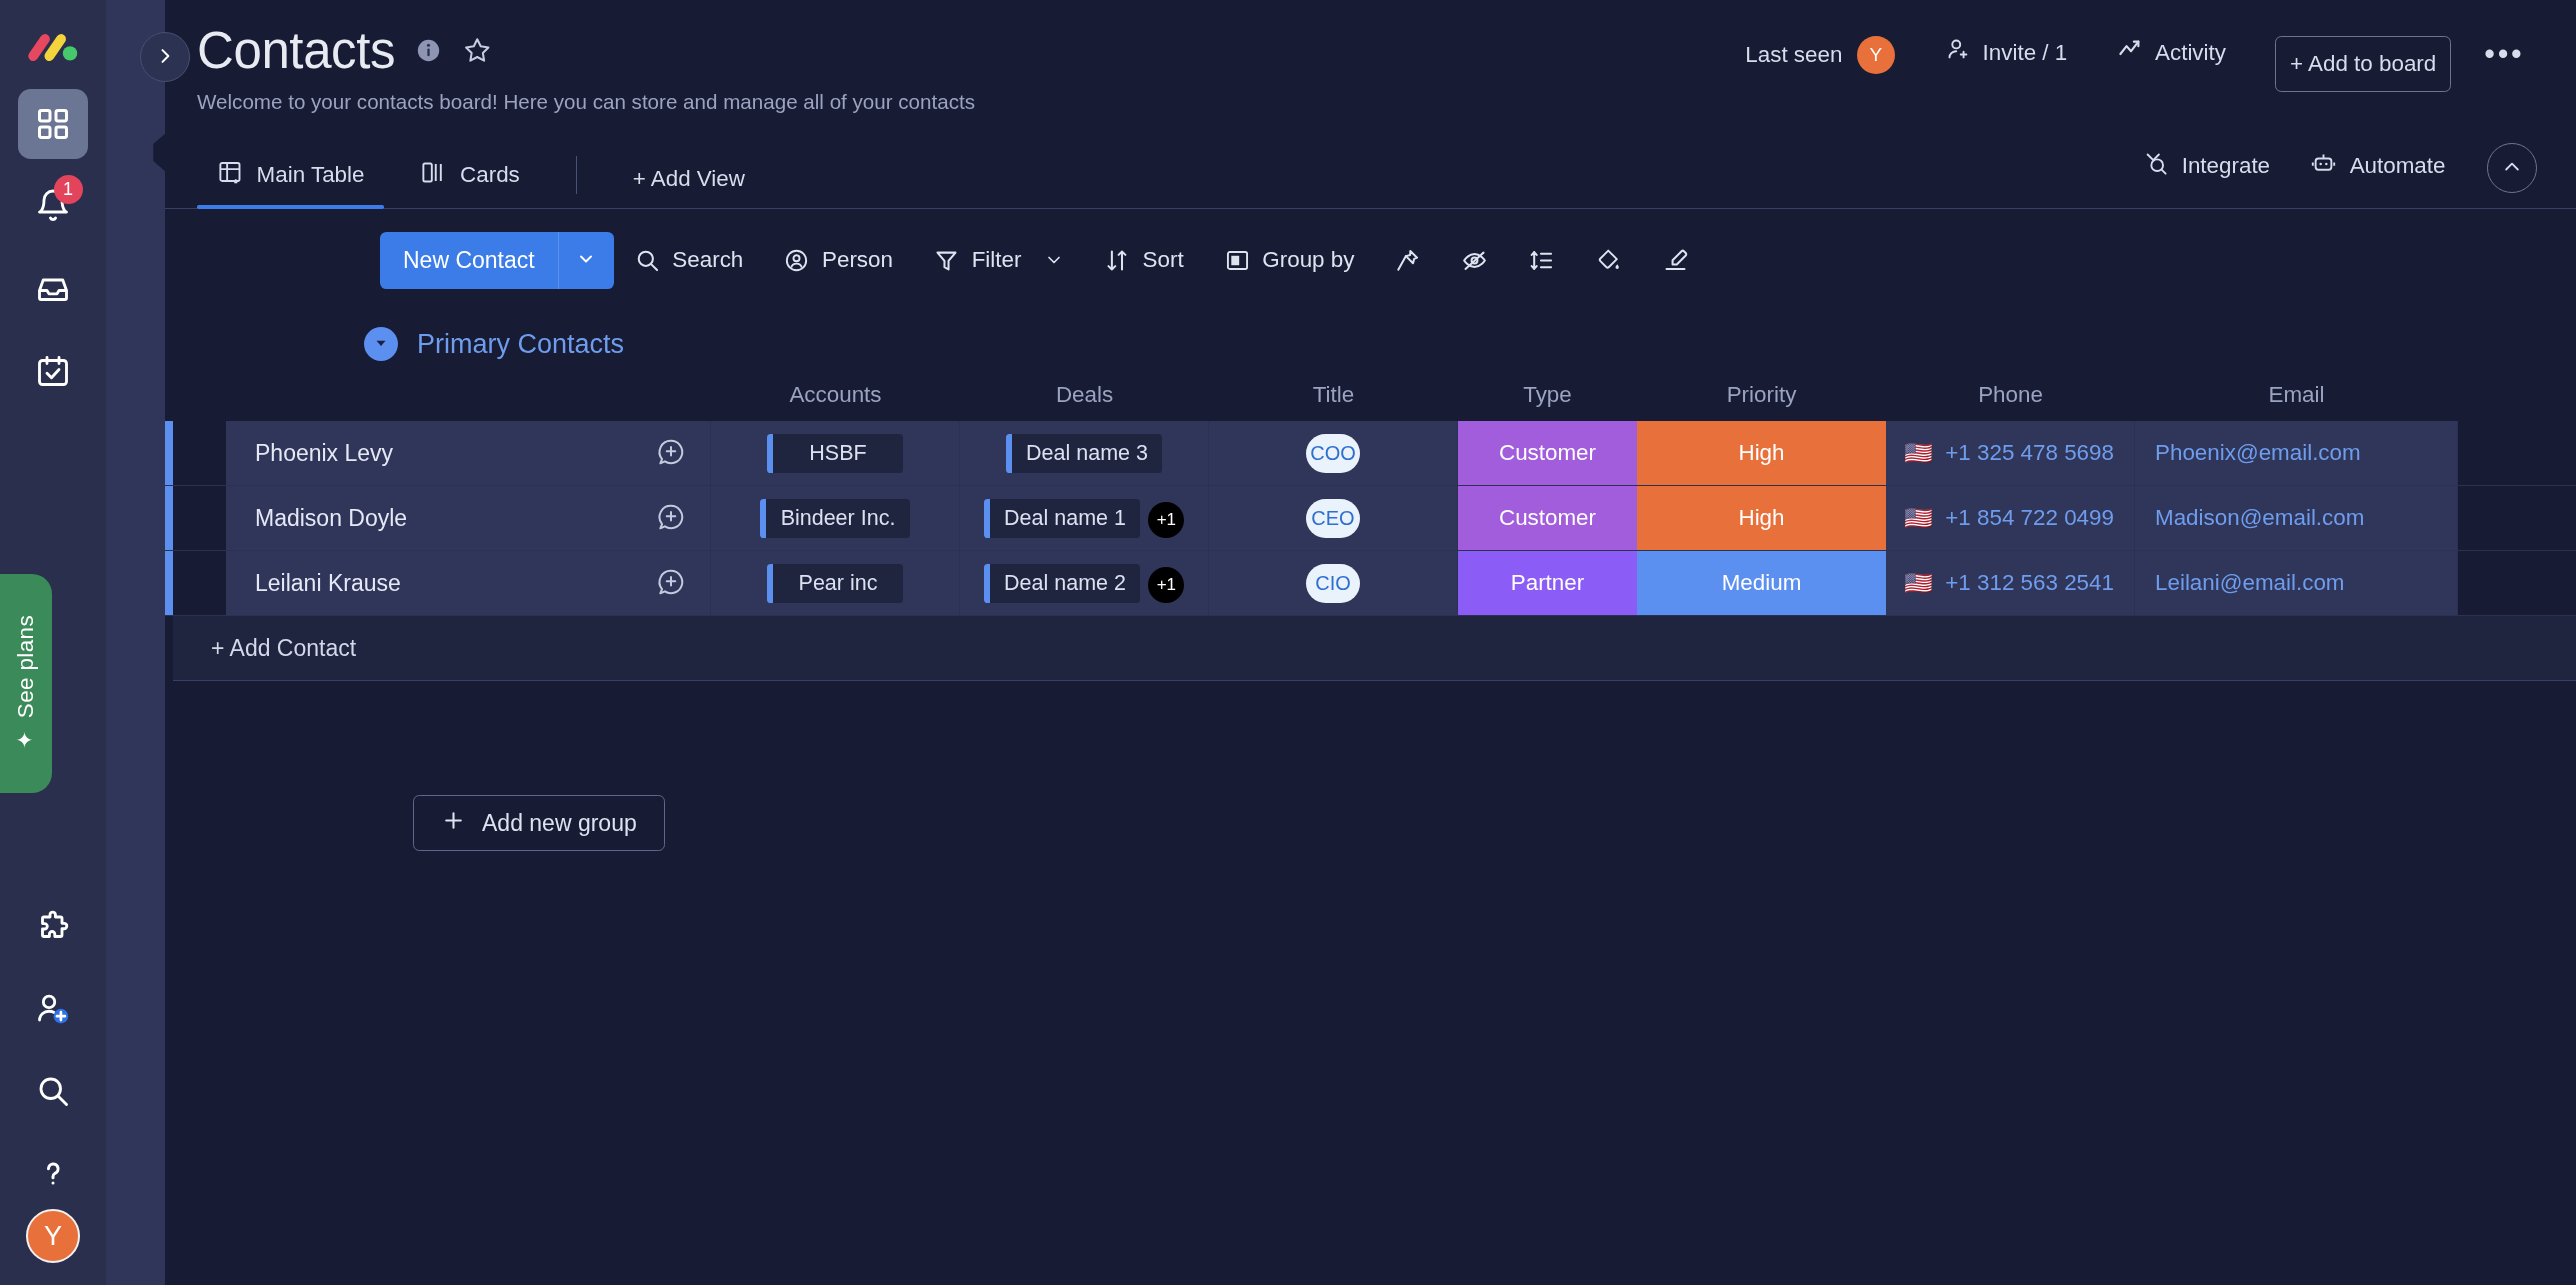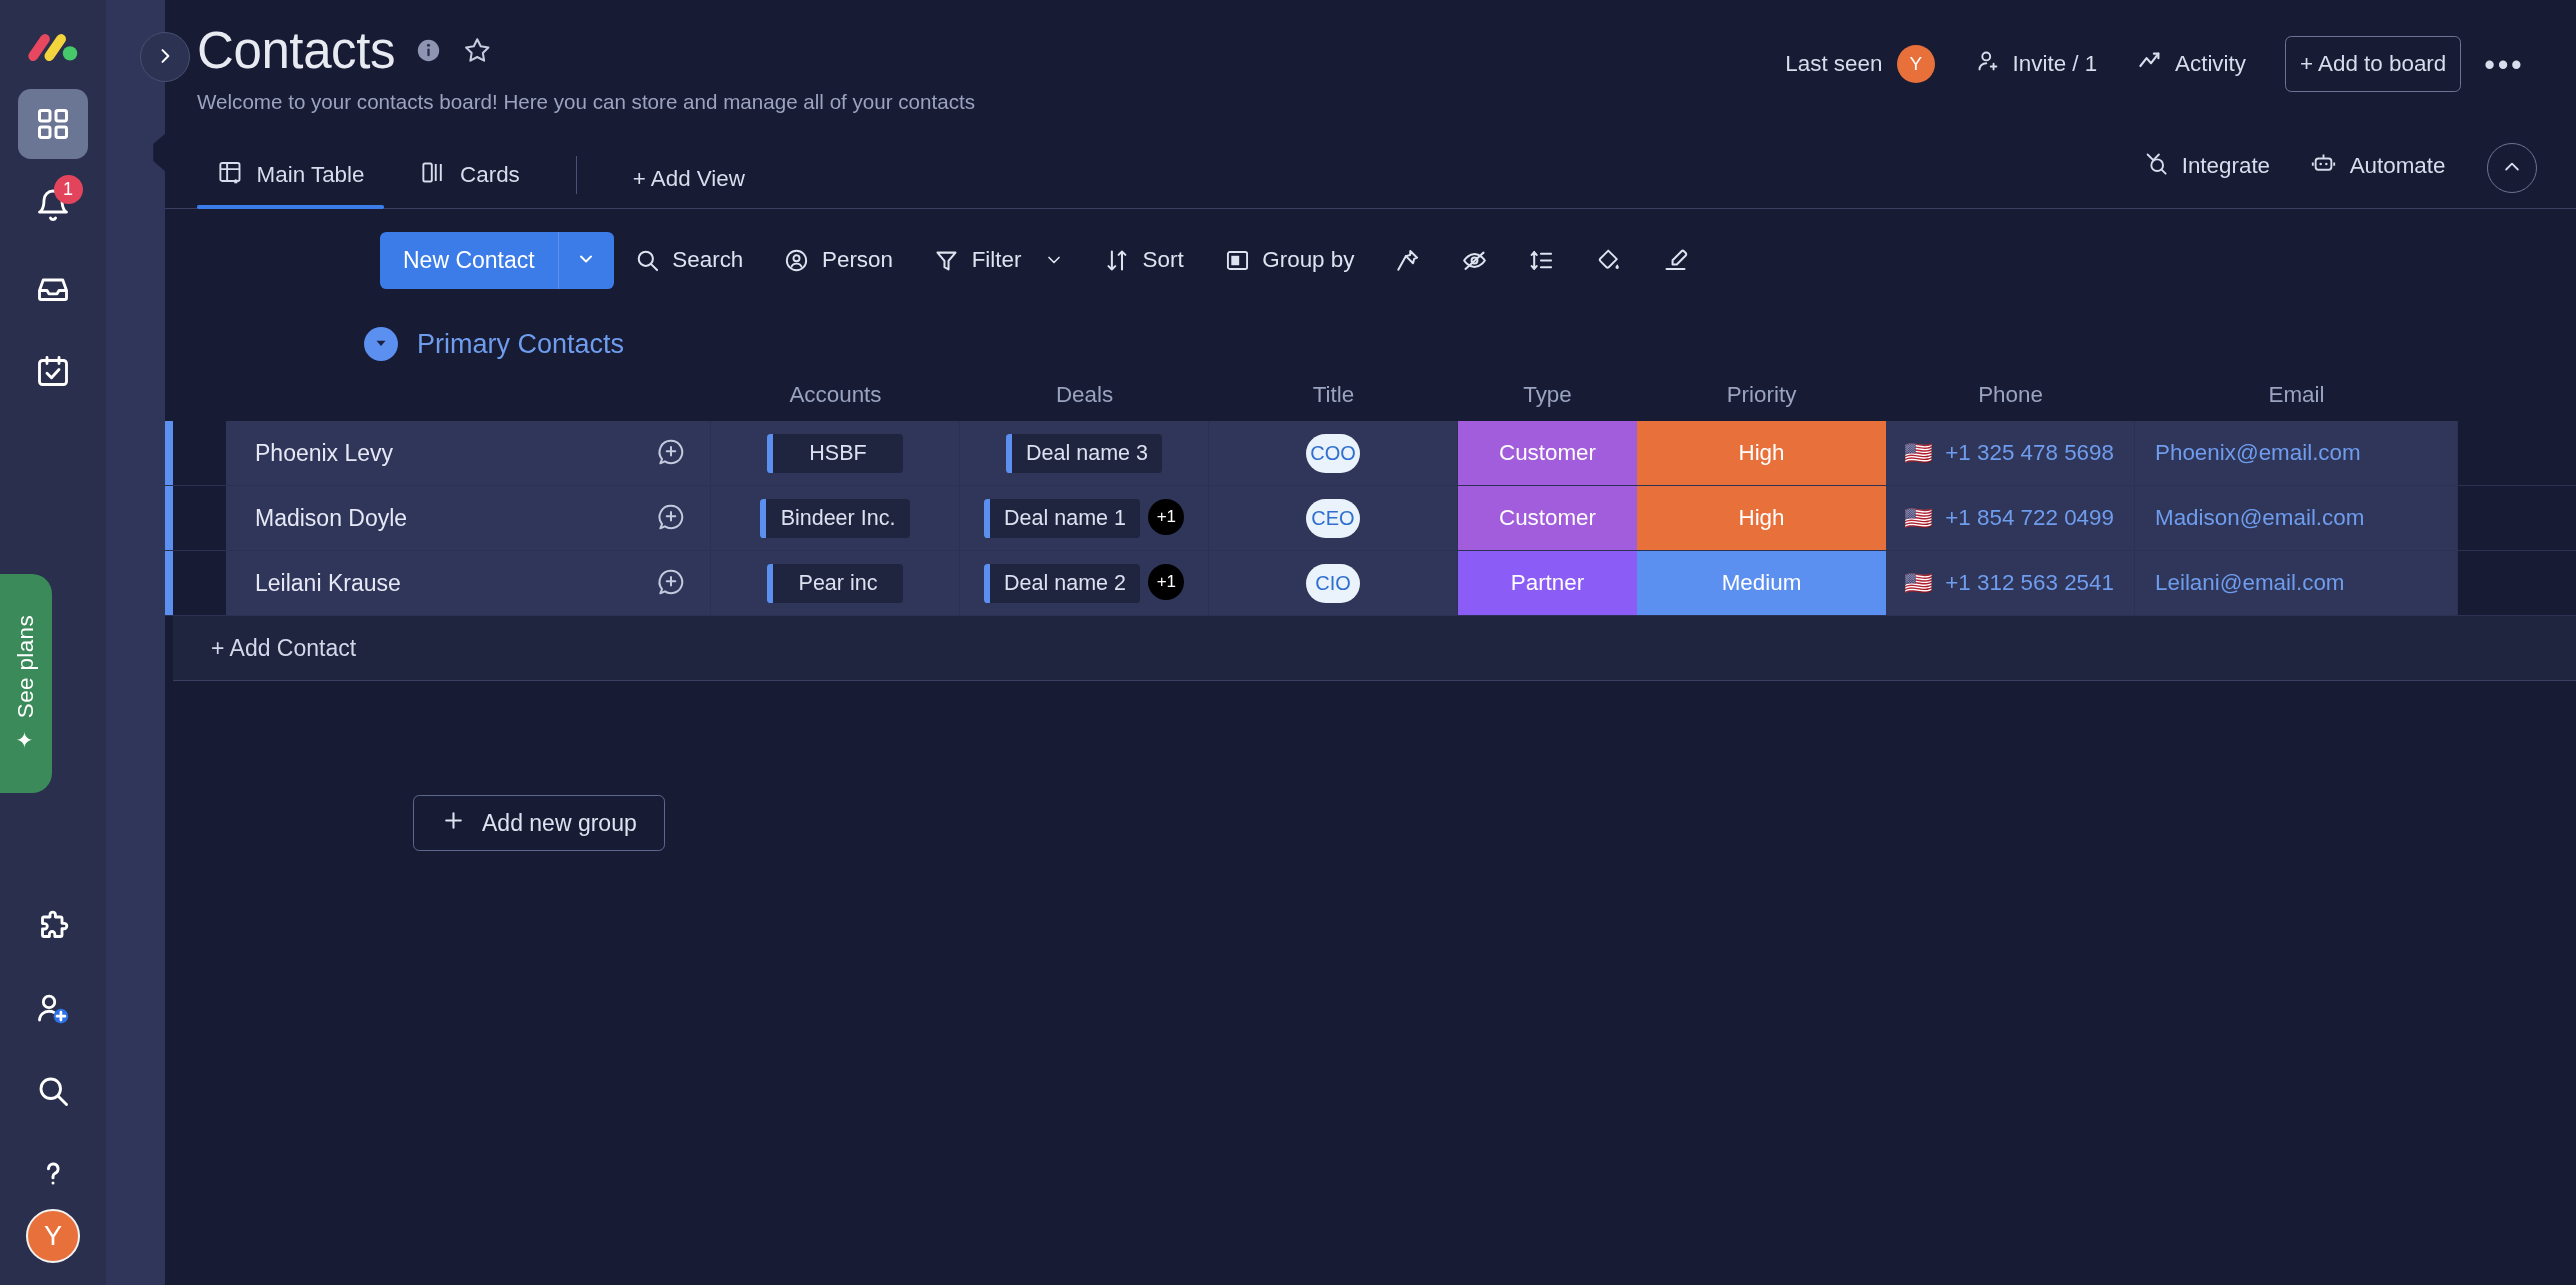--- a/index.html
+++ b/index.html
@@ -77,21 +77,21 @@
   .main { flex: 1 1 auto; min-width: 0; position: relative; background: #181b34; }
 
   .board-head { padding: 25px 39px 0 32px; }
   .title-row { display: flex; align-items: center; gap: 20px; }
   .board-title { color: #e8eaf2; font-size: 51px; font-weight: 400; letter-spacing: -0.4px; line-height: 1; }
   .icon-btn { display:flex; align-items:center; justify-content:center; cursor:pointer; }
   .board-sub { color: #9aa3bf; font-size: 20.6px; margin-top: 14.4px; }
 
   .head-actions {
     position: absolute; right: 39px; top: 36px;
-    display: flex; align-items: center; gap: 0;
+    display: flex; align-items: flex-start; gap: 10px;
   }
   .ha {
     display: flex; align-items: center; gap: 10.8px;
     color: #d8dcec; font-size: 22.4px; cursor: pointer;
     padding: 0 20px; white-space: nowrap;
   }
   .ha-avatar {
     width: 38px; height: 38px; border-radius: 896px; background: #e8703a;
     color: #fff; font-size: 19px; display: flex; align-items: center; justify-content: center;
     margin-left: 3.6px;
@@ -193,21 +193,21 @@
   .row .cell { background: #30365a; }
   .namecell { justify-content: space-between !important; padding: 0 23px 0 29px; }
   .namecell .nm { color: #e6e9f5; font-size: 23px; }
 
   .chip {
     background: #20253f; border-left: 6.3px solid #5b8ff0;
     border-radius: 3.6px; color: #dce1f1; font-size: 21.5px;
     height: 39px; display: flex; align-items: center; justify-content: center;
     padding: 0 14.4px; min-width: 136px;
   }
-  .chip-wrap { display: flex; align-items: flex-start; gap: 8px; }
+  .chip-wrap { display: flex; align-items: flex-end; gap: 8px; }
   .plus-badge {
     width: 36px; height: 36px; border-radius: 896px; background: #000;
     color: #fff; font-size: 17px; display: flex; align-items: center; justify-content: center;
   }
   .pill-title {
     background: #eaf3fb; color: #2f6fd0; font-size: 20px;
     width: 54px; height: 39px; border-radius: 896px;
     display: flex; align-items: center; justify-content: center;
   }
   .status {

